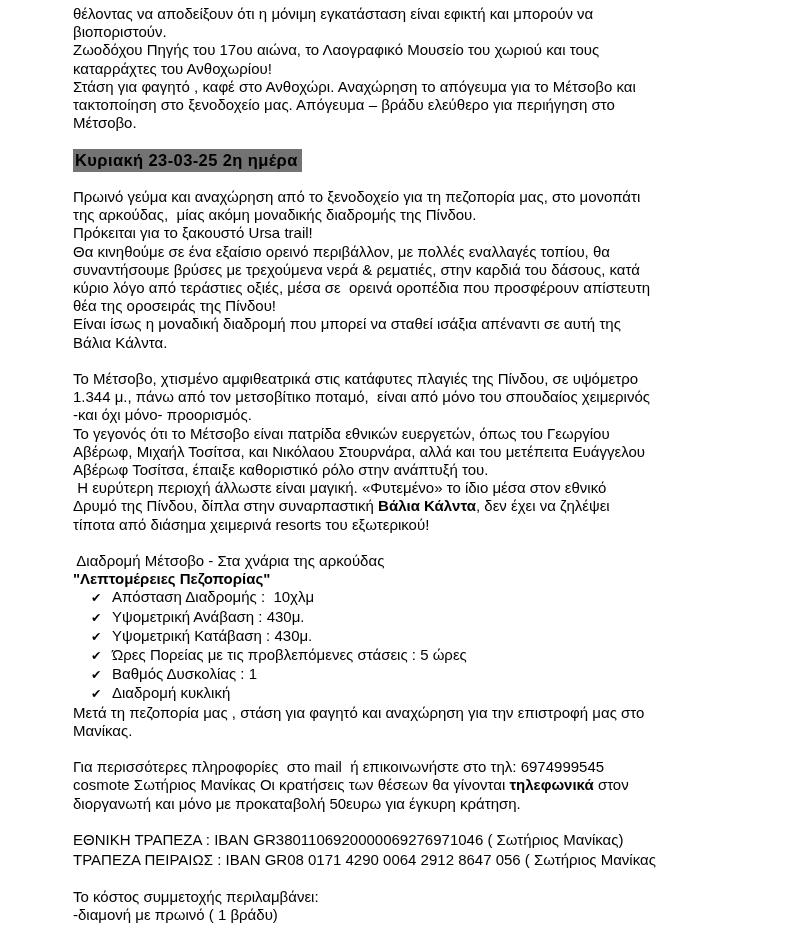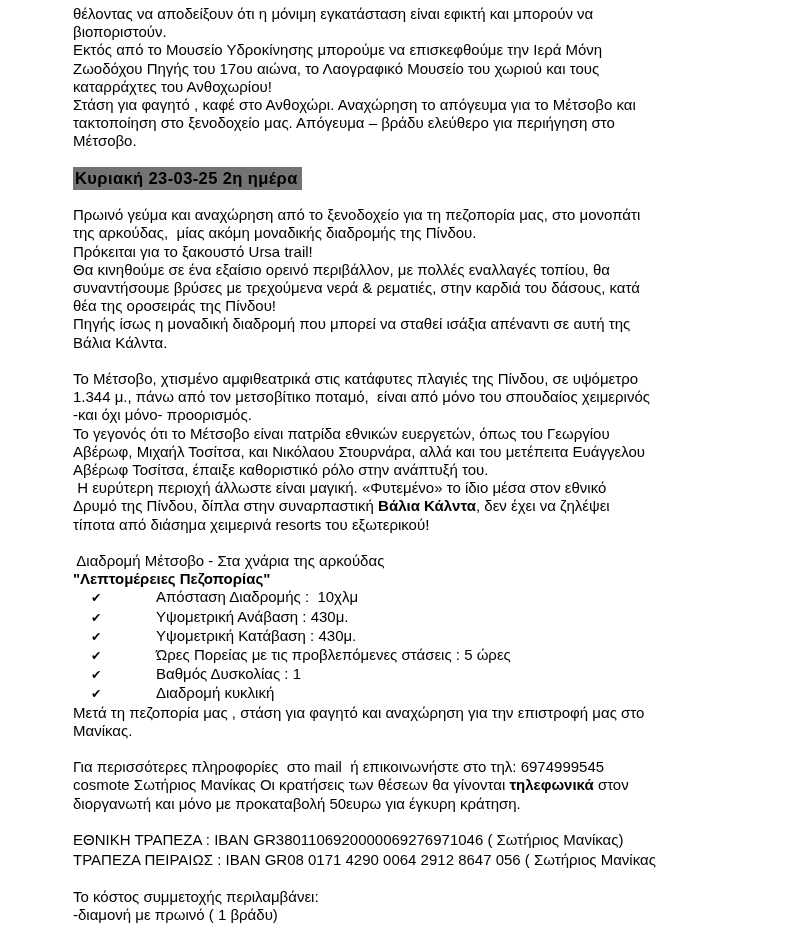--- a/index.html
+++ b/index.html
@@ -32,35 +32,34 @@
     font-size: 16.5px;
     letter-spacing: 0.4px;
     padding: 2px 4px 3px 2px;
   }
   .block.li { padding-left: 18px; }
   .block.li .bullet {
     display: inline-block;
     width: 21px;
     font-size: 12.5px;
   }
-  .block.li .line { display: inline; margin-left: 44px; }
+  .block.li .line { display: inline; }
   .gap-after { margin-bottom: 2px; }
   b { font-weight: bold; }
 </style>
 </head>
 <body>
 
 <div class="page">
   <main>
       <div class="block p">
         <span class="line"><span>θέλοντας να αποδείξουν ότι η μόνιμη εγκατάσταση είναι εφικτή και μπορούν να</span></span>
         <span class="line"><span>βιοποριστούν.</span></span>
       </div>
       <div class="block p">
-        <span class="line"><span>Εκτός από το Μουσείο Υδροκίνησης μπορούμε να επισκεφθούμε την Ιερά Μόνη</span></span>
         <span class="line"><span>Ζωοδόχου Πηγής του 17ου αιώνα, το Λαογραφικό Μουσείο του χωριού και τους</span></span>
         <span class="line"><span>καταρράχτες του Ανθοχωρίου!</span></span>
       </div>
       <div class="block p">
         <span class="line"><span>Στάση για φαγητό , καφέ στο Ανθοχώρι. Αναχώρηση το απόγευμα για το Μέτσοβο και</span></span>
         <span class="line"><span>τακτοποίηση στο ξενοδοχείο μας. Απόγευμα – βράδυ ελεύθερο για περιήγηση στο</span></span>
         <span class="line"><span>Μέτσοβο.</span></span>
       </div>
       <div class="block blank">&nbsp;</div>
       <div class="block heading">
@@ -70,24 +69,25 @@
       <div class="block p">
         <span class="line"><span>Πρωινό γεύμα και αναχώρηση από το ξενοδοχείο για τη πεζοπορία μας, στο μονοπάτι</span></span>
         <span class="line"><span>της αρκούδας,  μίας ακόμη μοναδικής διαδρομής της Πίνδου.</span></span>
       </div>
       <div class="block p">
         <span class="line"><span>Πρόκειται για το ξακουστό Ursa trail!</span></span>
       </div>
       <div class="block p">
         <span class="line"><span>Θα κινηθούμε σε ένα εξαίσιο ορεινό περιβάλλον, με πολλές εναλλαγές τοπίου, θα</span></span>
         <span class="line"><span>συναντήσουμε βρύσες με τρεχούμενα νερά &amp; ρεματιές, στην καρδιά του δάσους, κατά</span></span>
+        <span class="line"><span>κύριο λόγο από τεράστιες οξιές, μέσα σε  ορεινά οροπέδια που προσφέρουν απίστευτη</span></span>
         <span class="line"><span>θέα της οροσειράς της Πίνδου!</span></span>
       </div>
       <div class="block p">
-        <span class="line"><span>Πηγής ίσως η μοναδική διαδρομή που μπορεί να σταθεί ισάξια απέναντι σε αυτή της</span></span>
+        <span class="line"><span>Είναι ίσως η μοναδική διαδρομή που μπορεί να σταθεί ισάξια απέναντι σε αυτή της</span></span>
         <span class="line"><span>Βάλια Κάλντα.</span></span>
       </div>
       <div class="block blank">&nbsp;</div>
       <div class="block p">
         <span class="line"><span>Το Μέτσοβο, χτισμένο αμφιθεατρικά στις κατάφυτες πλαγιές της Πίνδου, σε υψόμετρο</span></span>
         <span class="line"><span>1.344 μ., πάνω από τον μετσοβίτικο ποταμό,  είναι από μόνο του σπουδαίος χειμερινός</span></span>
         <span class="line"><span>-και όχι μόνο- προορισμός.</span></span>
       </div>
       <div class="block p">
         <span class="line"><span>Το γεγονός ότι το Μέτσοβο είναι πατρίδα εθνικών ευεργετών, όπως του Γεωργίου</span></span>

